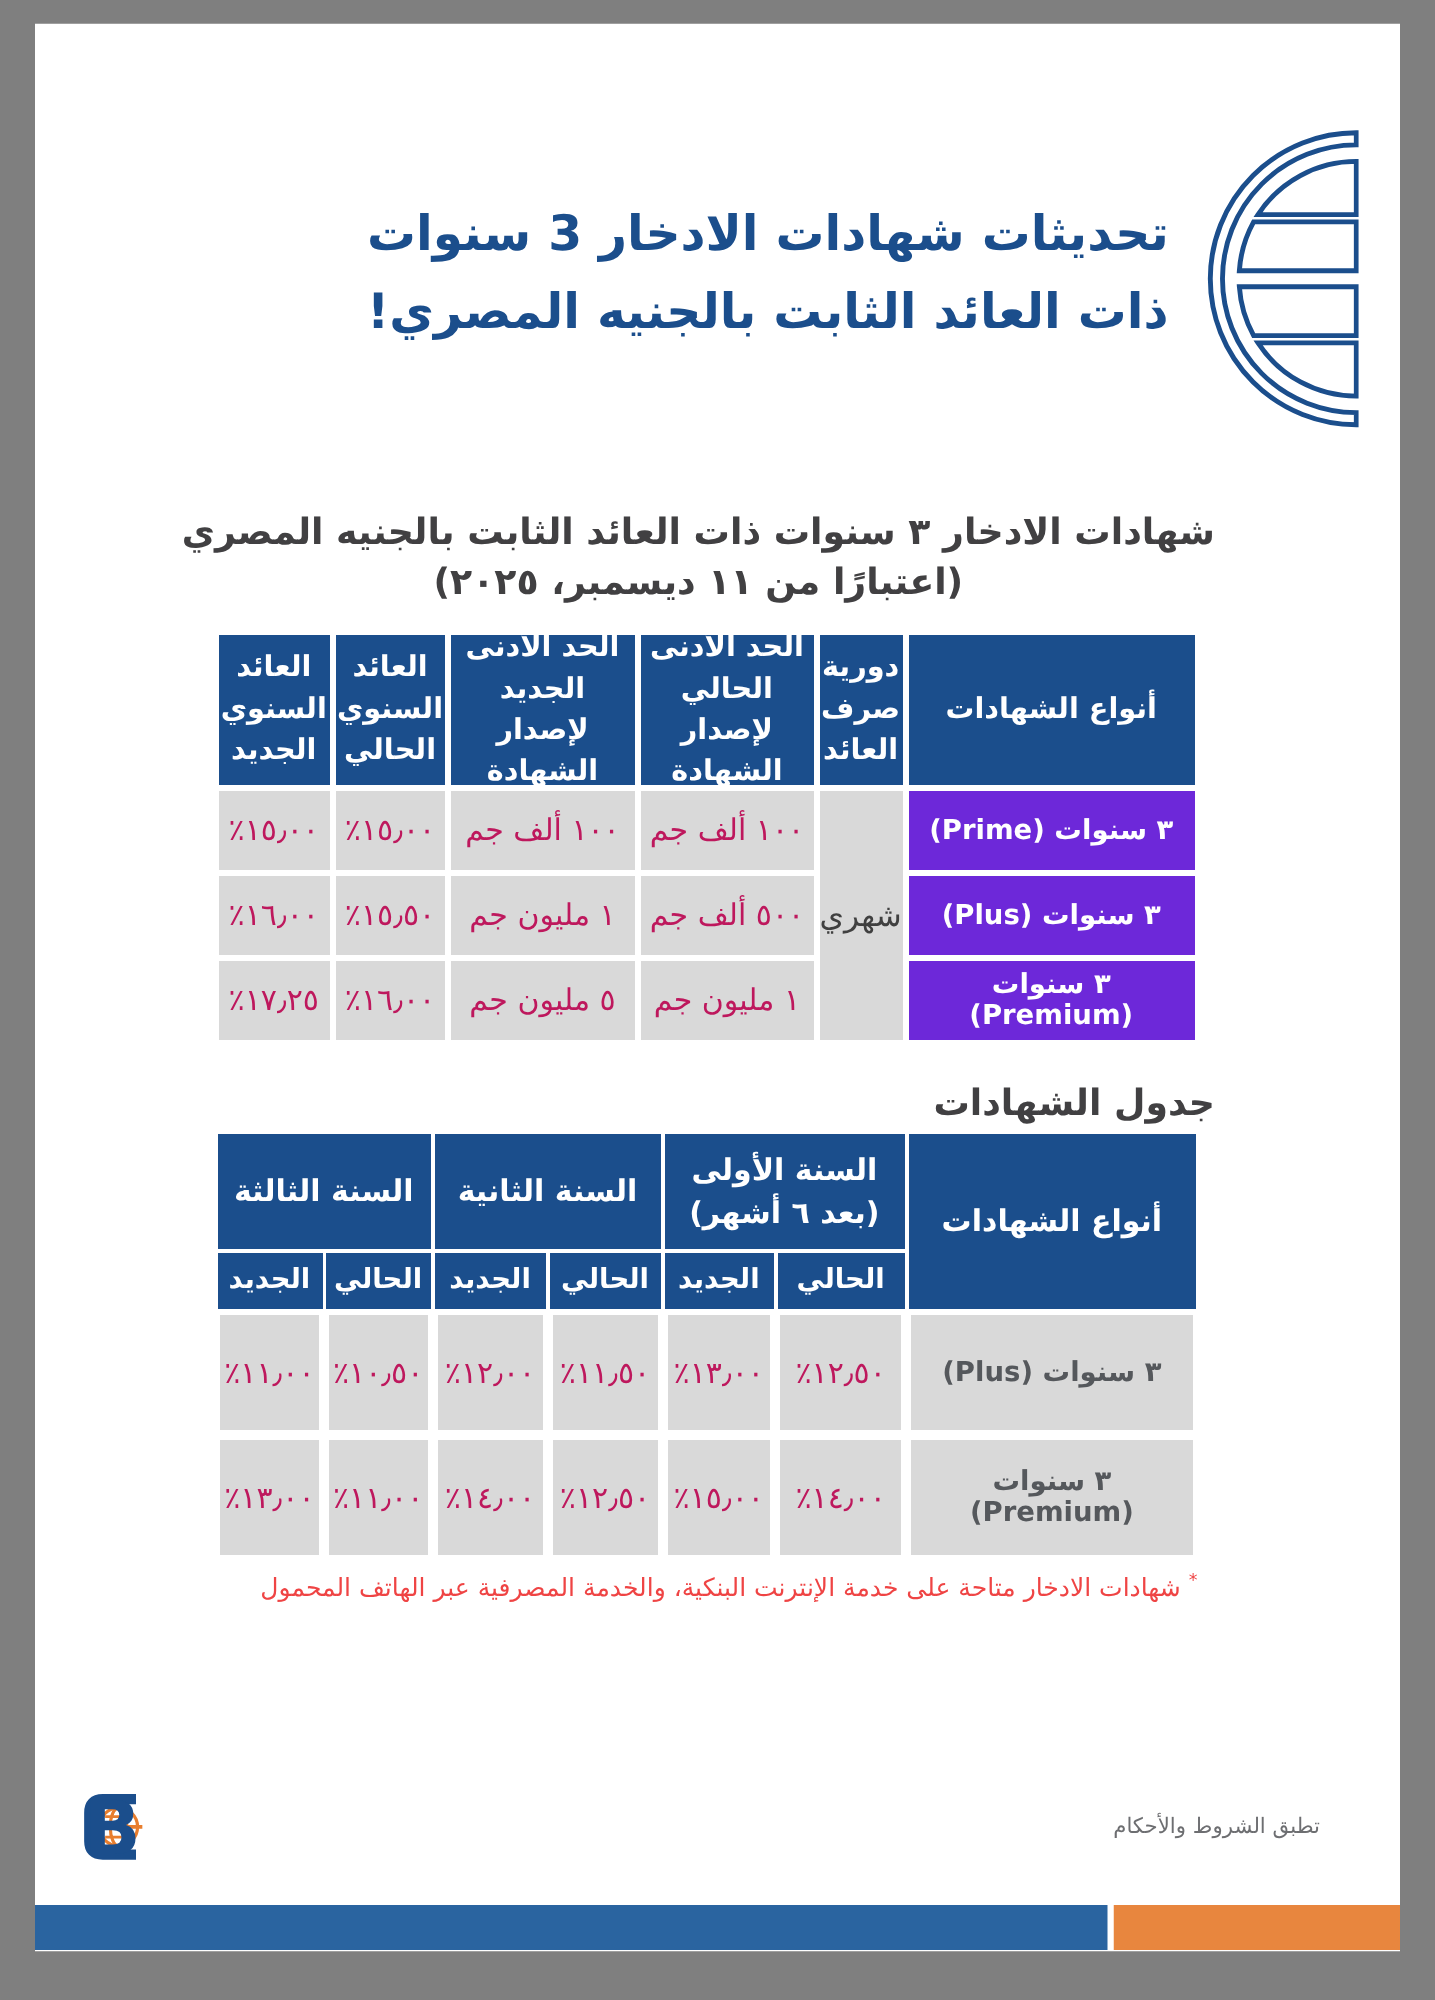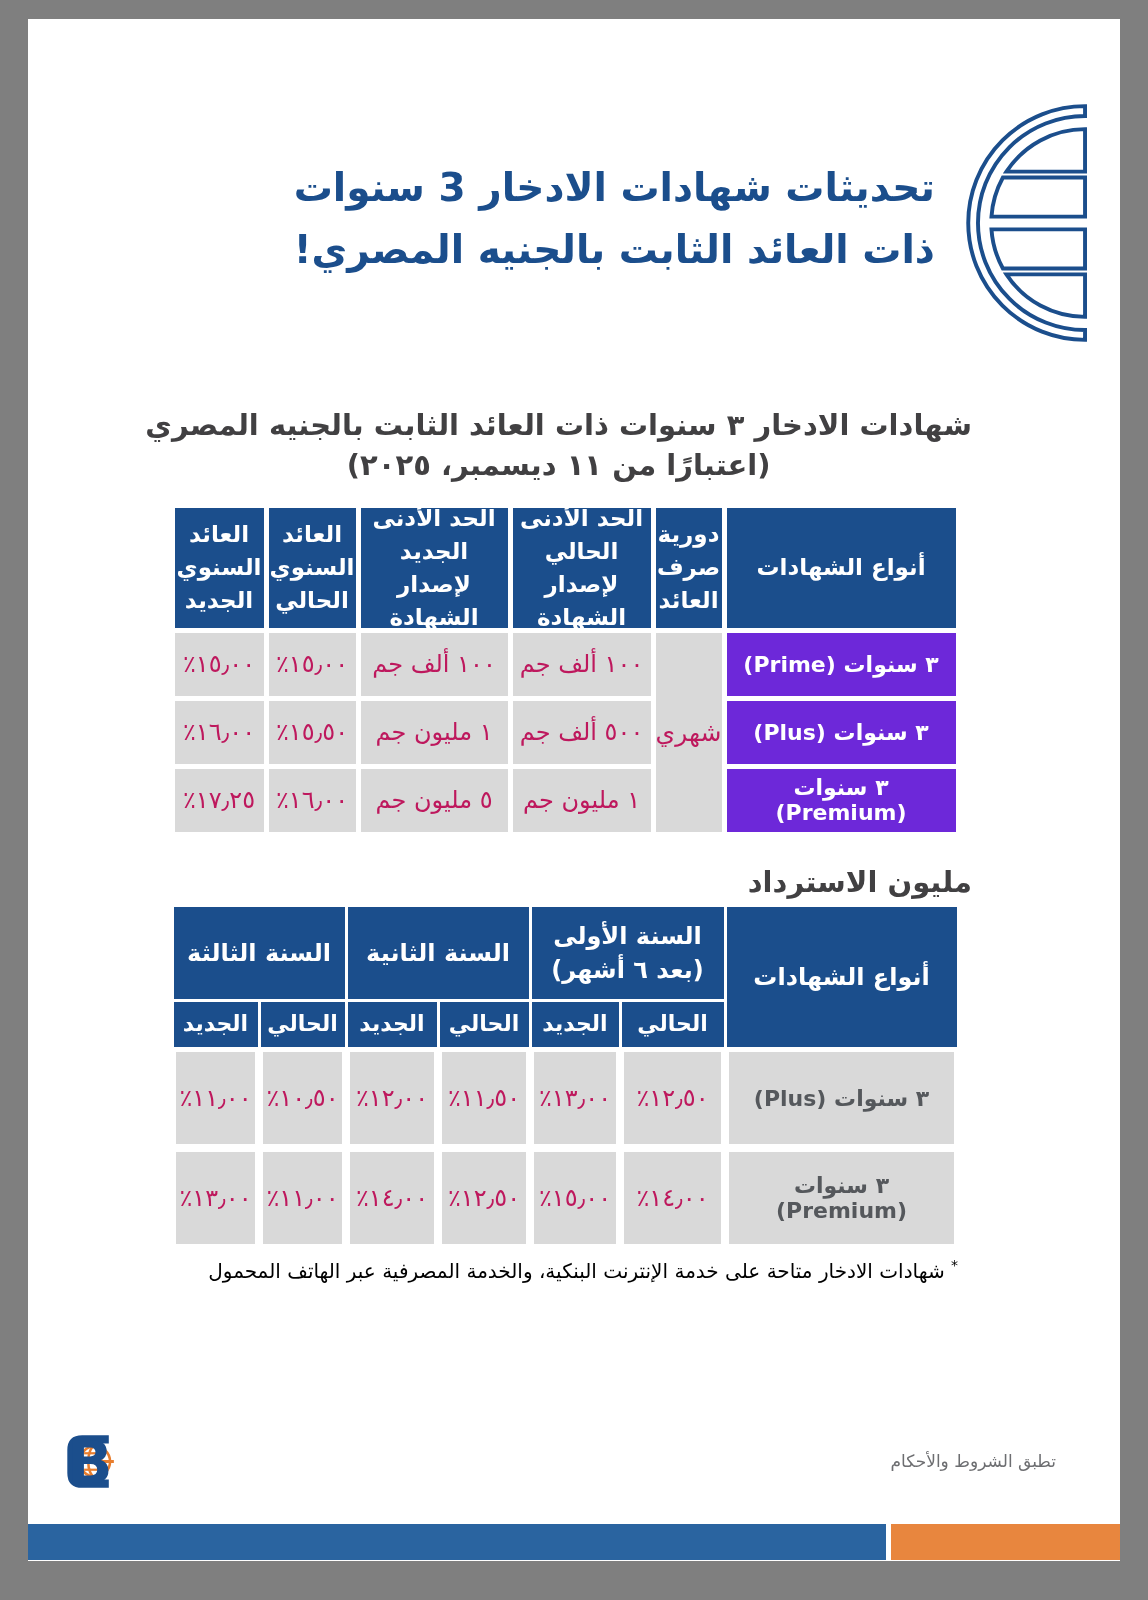--- a/index.html
+++ b/index.html
@@ -7,21 +7,21 @@
     width:1148px;height:1600px;background:#7f7f7f;position:relative;
     font-family:"DejaVu Sans",sans-serif;overflow:hidden;
   }
   .page{
     position:absolute;left:28px;top:19px;width:1092px;height:1542px;
     background:#ffffff;direction:rtl;
   }
   
   .half-globe{position:absolute;top:84px;left:927px;width:132px;height:240px;}
   .main-title{
-    position:absolute;top:138px;right:185px;text-align:center;
+    position:absolute;top:138px;right:185px;text-align:left;
     color:#1b4e8c;font-size:39px;font-weight:bold;line-height:62px;white-space:nowrap;
   }
   
   .sec-title{
     position:absolute;right:148px;text-align:center;color:#414042;
     font-weight:bold;font-size:29px;line-height:40px;white-space:nowrap;
   }
   .t1-title{top:386px;}
   .t2-title{top:843px;}
   
@@ -29,32 +29,32 @@
   .c{
     background-clip:content-box !important;display:flex;align-items:center;
     justify-content:center;text-align:center;box-sizing:border-box;
   }
   .t1{top:486px;width:786px;grid-template-columns:234px 71px 143px 152px 92px 94px;
       grid-template-rows:125px 68px 68px 68px;}
   .t1 .c{padding:2.5px;}
   .hd{background-color:#1b4e8c;color:#ffffff;font-weight:bold;font-size:23px;line-height:33px;}
   .ct{background-color:#6d28d9;color:#ffffff;font-weight:bold;font-size:22px;}
   .gv{background-color:#d9d9d9;color:#be185d;font-size:24px;}
-  .fq{grid-column:2;grid-row:2/5;background-color:#d9d9d9;color:#be185d;font-size:25px;}
+  .fq{grid-column:2;grid-row:2/5;background-color:#d9d9d9;color:#404040;font-size:25px;}
   .t2{top:886px;width:786px;grid-template-columns:233px 105px 90px 92px 92px 87px 87px;
       grid-template-rows:95px 48px 100px 100px;}
   .t2 .hd{padding:1.5px;font-size:24px;line-height:34px;}
   .t2 .sub{font-size:22px;line-height:24px;}
   .t2 .bd{padding:4px;}
   .span2r{grid-row:1/3;}
   .span2c{grid-column:span 2;}
   .ct2{background-color:#d9d9d9;color:#55585c;font-weight:bold;font-size:22px;}
   
   .footnote{
-    position:absolute;top:1238px;right:162px;color:#000000;font-size:20px;text-align:right;
+    position:absolute;top:1238px;right:162px;color:#ef4444;font-size:20px;text-align:right;
   }
   .footnote sup{font-size:14px;}
   .terms{position:absolute;top:1432px;right:64px;color:#6d6e71;font-size:17px;}
   .logo{position:absolute;top:1416px;left:39px;width:133px;height:53px;}
   .bar{position:absolute;top:1505px;height:36px;}
   .bar-blue{left:0;width:858px;background:#2a64a0;}
   .bar-orange{left:863px;width:229px;background:#e8863e;}
 </style>
 </head>
 <body>
@@ -105,21 +105,21 @@
     <div class="c gv">١٥٫٥٠٪</div>
     <div class="c gv">١٦٫٠٠٪</div>
 
     <div class="c ct">٣ سنوات (Premium)</div>
     <div class="c gv">١ مليون جم</div>
     <div class="c gv">٥ مليون جم</div>
     <div class="c gv">١٦٫٠٠٪</div>
     <div class="c gv">١٧٫٢٥٪</div>
   </div>
 
-  <div class="sec-title t2-title">مليون الاسترداد</div>
+  <div class="sec-title t2-title">جدول الشهادات</div>
 
   <div class="grid t2">
     <div class="c hd span2r">أنواع الشهادات</div>
     <div class="c hd span2c">السنة الأولى (بعد ٦ أشهر)</div>
     <div class="c hd span2c">السنة الثانية</div>
     <div class="c hd span2c">السنة الثالثة</div>
 
     <div class="c hd sub">الحالي</div>
     <div class="c hd sub">الجديد</div>
     <div class="c hd sub">الحالي</div>

